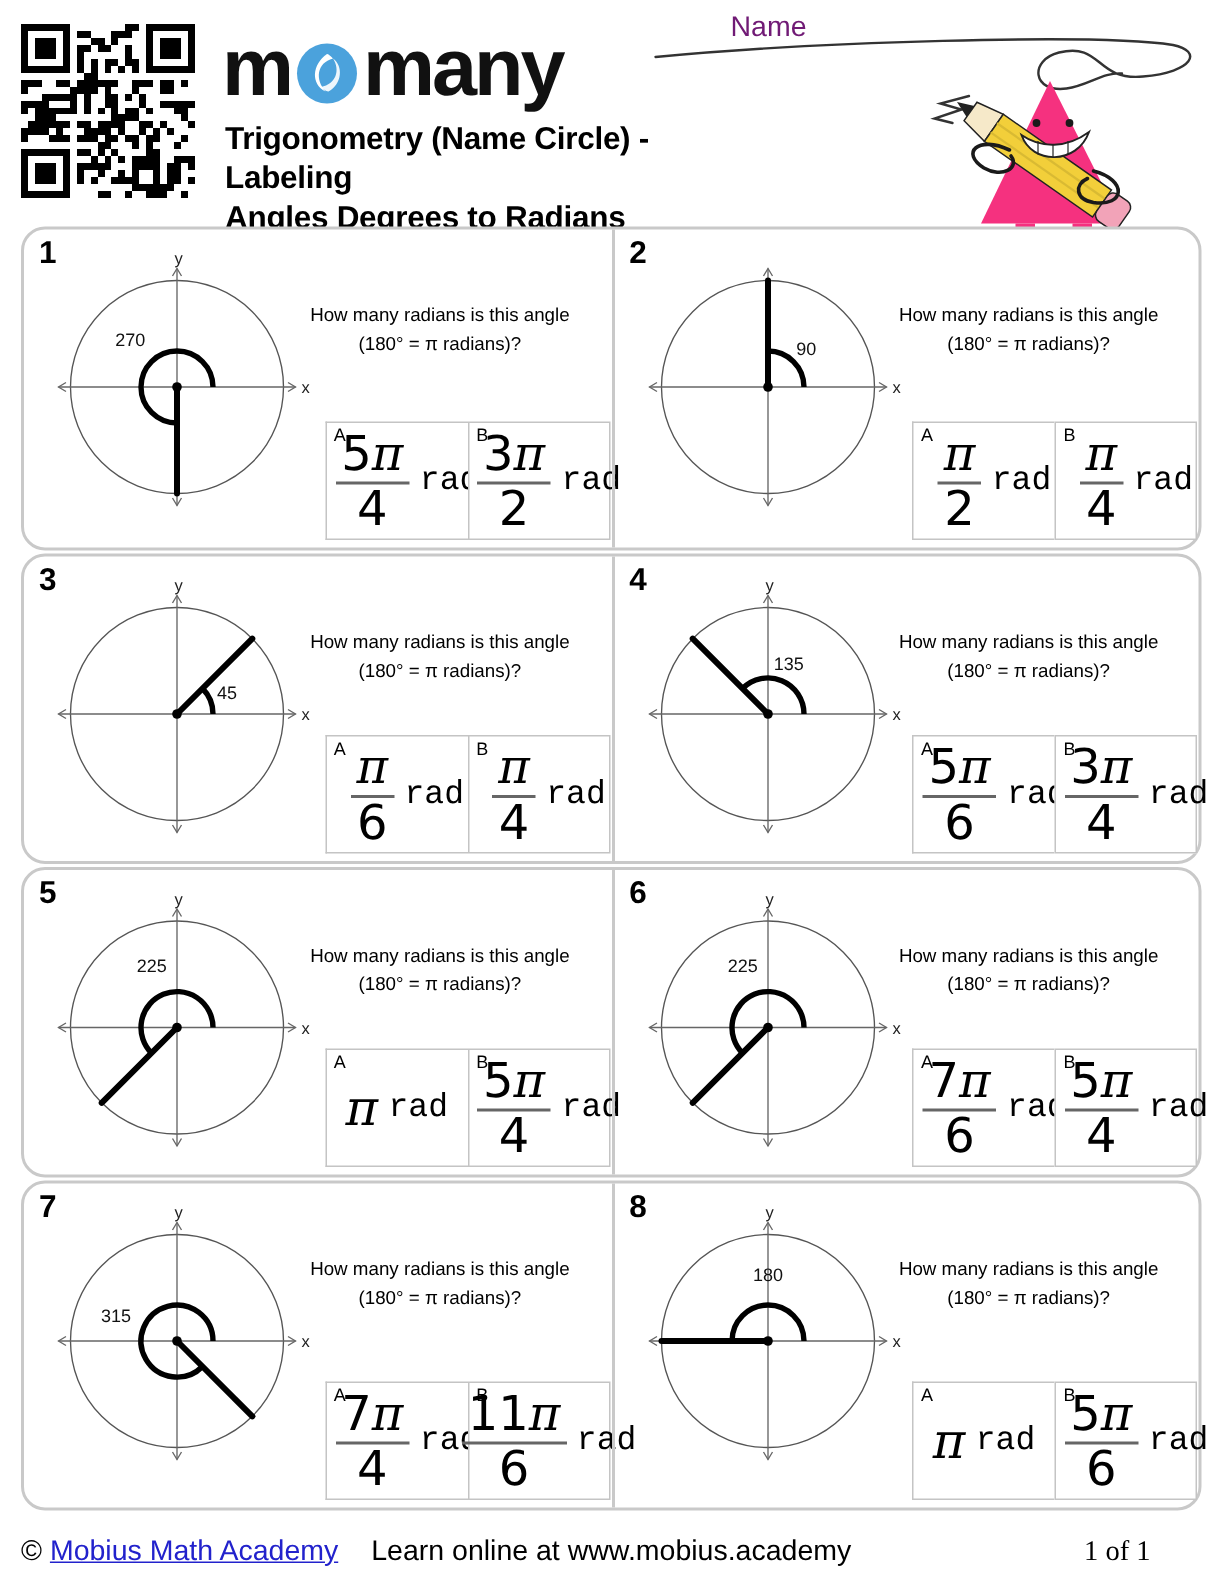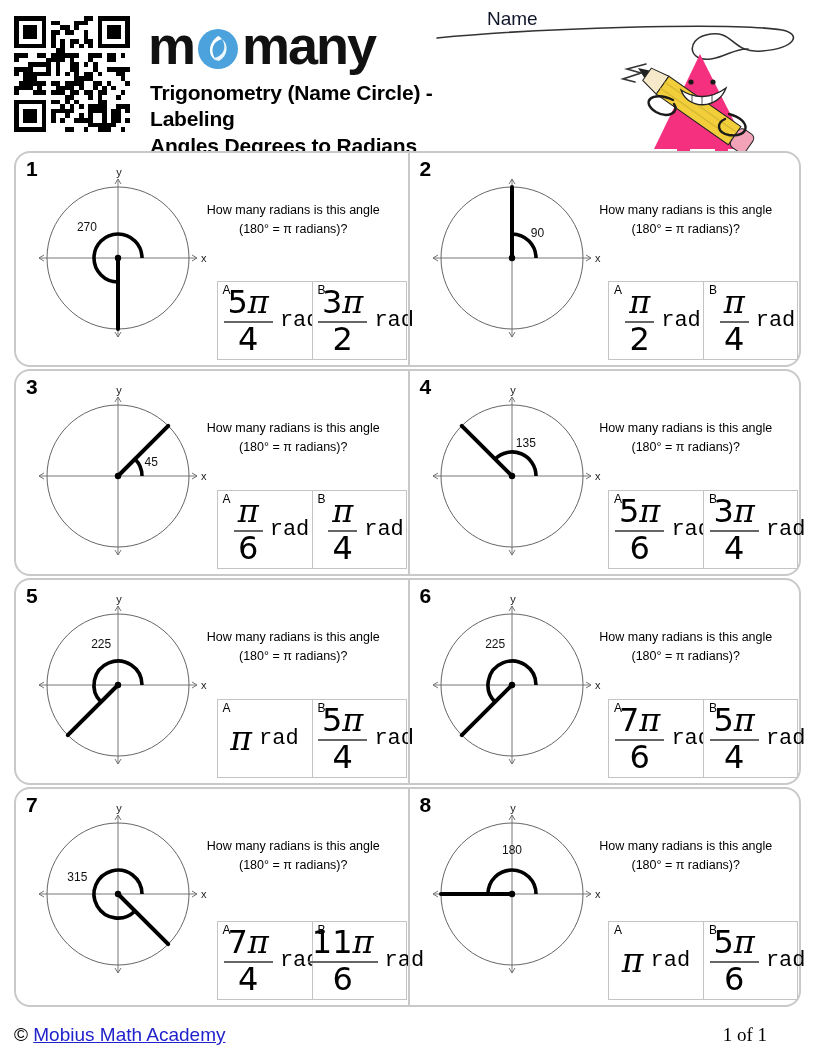--- a/index.html
+++ b/index.html
@@ -9,21 +9,21 @@
   .page{position:relative;width:815px;height:1050px;background:#fff;
         font-family:"Liberation Sans",sans-serif;color:#000;overflow:hidden;}
 
   
   .qr{position:absolute;left:14px;top:16px;width:116px;height:116px;}
   .logo-block{position:absolute;left:148px;top:18px;width:300px;}
   .logo{display:flex;align-items:center;font-size:54px;font-weight:800;
         letter-spacing:-2px;line-height:1;color:#111;}
   .logo-o{width:44px;height:44px;margin:8px 2px 0 2px;}
   .title{font-size:21px;font-weight:700;margin:8px 0 0 2px;line-height:1.25;letter-spacing:-0.2px;}
-  .name-label{position:absolute;left:487px;top:8px;font-size:19px;color:#0f172a;}
+  .name-label{position:absolute;left:487px;top:8px;font-size:19px;color:#701a75;}
   .scribble{position:absolute;left:430px;top:2px;}
   .sq{fill:none;stroke:#333;stroke-width:1.6;stroke-linecap:round;}
   .outline{stroke:#222;stroke-width:1;}
   .arm{fill:none;stroke:#1a1a1a;stroke-width:2.4;stroke-linecap:round;}
   .c-pink{fill:var(--pink);}
   .c-yellow{fill:var(--yellow);}
   .c-blue{fill:var(--blue);}
 
   
   #problems{position:absolute;left:14px;top:151px;width:787px;}
@@ -657,16 +657,17 @@
           </div>
     </section>
       </div>
     </main>
 
   <div class="foot">
     <div class="foot-left">
       <span>©</span>
       <a class="footer-link">Mobius Math Academy</a>
     </div>
+    <div class="foot-center">Learn online at www.mobius.academy</div>
     <div class="foot-right">1 of 1</div>
   </div>
 
 </div>
 
 </body></html>

